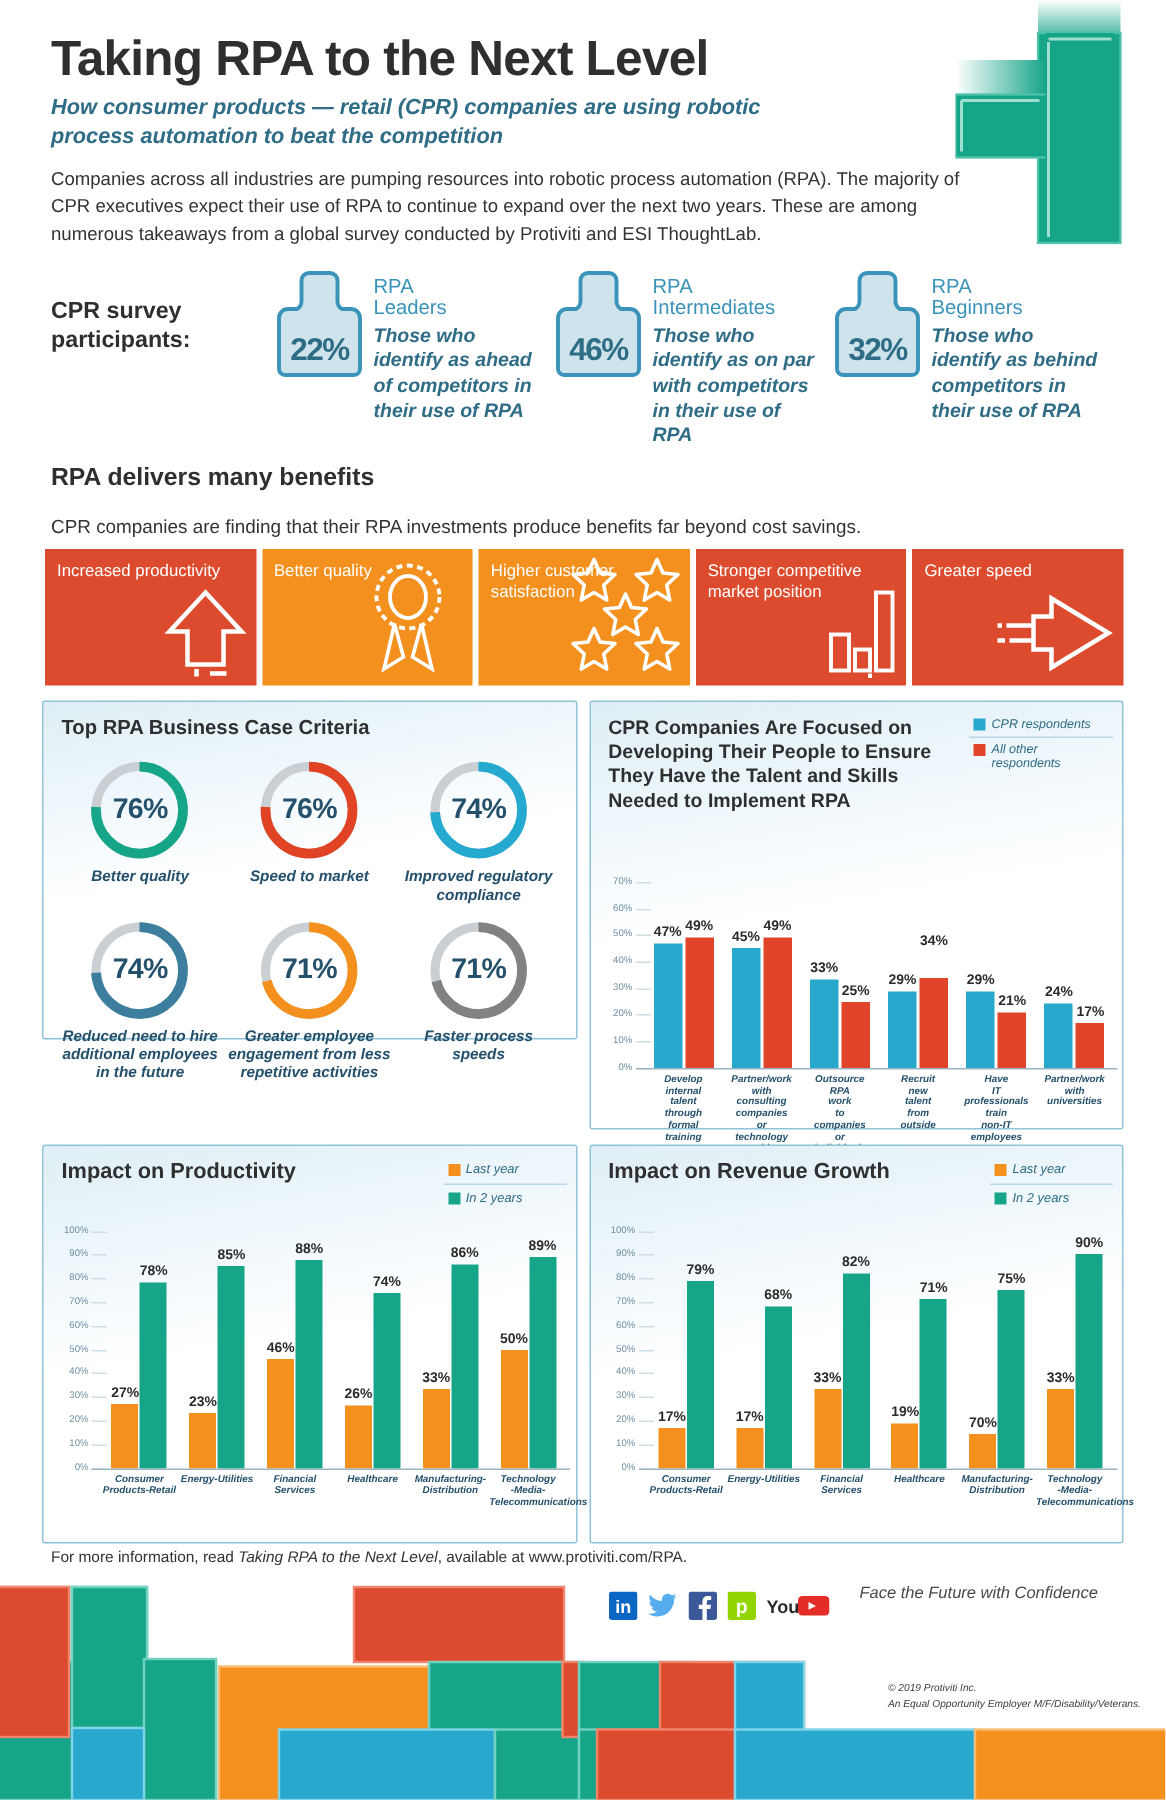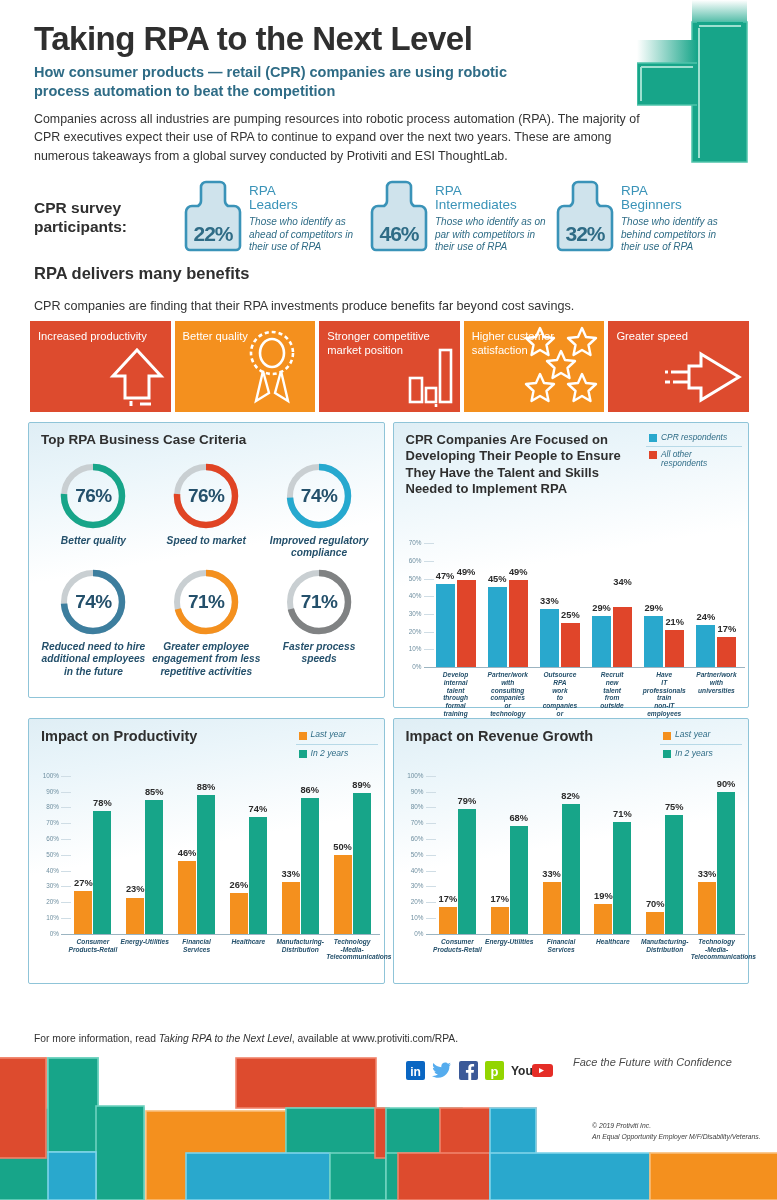--- a/index.html
+++ b/index.html
@@ -15,21 +15,21 @@
   
   .top-shape { position: absolute; top: 0; right: 0; width: 140px; height: 165px; }
 
   
   .header { padding: 22px 40px 0 34px; }
   .title {
     font-size: 33px; font-weight: bold; letter-spacing: -0.5px;
     color: #2f2f2f; line-height: 1.05;
   }
   .subtitle {
-    font-size: 14.5px; color: #2f6c86;
+    font-size: 14.5px; font-style: italic; color: #2f6c86;
     line-height: 1.35; margin-top: 6px; font-weight: 600;
     max-width: 520px;
   }
   .intro {
     font-size: 12.4px; line-height: 1.5; margin-top: 8px;
     color: #333; max-width: 625px;
   }
 
   
   .participants { display: flex; align-items: flex-start; padding: 14px 34px 0 34px; }
@@ -43,21 +43,21 @@
   .part-badge svg { position: absolute; top:0; left:0; }
   .part-pct {
     position: absolute; bottom: 6px; left: 0; width: 58px; text-align: center;
     font-size: 21px; font-weight: bold; color: #2f6c86;
     font-family: "Liberation Sans Narrow","Liberation Sans", sans-serif;
     letter-spacing: -1px;
   }
   .part-txt { padding-left: 7px; padding-top: 4px; }
   .part-title { font-size: 13.5px; color: #3a93b8; line-height: 1.08; font-weight: 400;}
   .part-desc {
-    font-size: 10px; font-style: italic; font-weight: normal;
+    font-size: 13px; font-style: italic; font-weight: bold;
     color: #2f6c86; line-height: 1.28; margin-top: 3px;
   }
 
   
   .benefits-head { padding: 10px 34px 0 34px; }
   .benefits-title { font-size: 16.5px; font-weight: bold; color: #2f2f2f; }
   .benefits-sub { font-size: 12.6px; color: #333; margin-top: 16px; }
   .benefit-row { display: flex; gap: 4px; margin: 8px 28px 0 30px; }
   .benefit {
     flex: 1; height: 91px; position: relative; padding: 9px 8px;
@@ -262,59 +262,59 @@
   <div class="benefit" style="background:#f4901e">
     <span>Better quality</span>
     <svg width="58" height="78" style="right:14px;top:6px" viewBox="0 0 58 78">
       <circle cx="29" cy="26" r="21" fill="none" stroke="#fff" stroke-width="2.6" stroke-dasharray="4 3"></circle>
       <ellipse cx="29" cy="26" rx="12" ry="14" fill="none" stroke="#fff" stroke-width="2.6"></ellipse>
       <path d="M20 44 L13 74 L26 66 Z" fill="none" stroke="#fff" stroke-width="2.4"></path>
       <path d="M38 44 L45 74 L32 66 Z" fill="none" stroke="#fff" stroke-width="2.4"></path>
     </svg>
   </div>
 
-  <div class="benefit" style="background:#dd4b2e">
-    <span>Stronger competitive market position</span>
-    <svg width="48" height="62" style="right:6px;bottom:4px" viewBox="0 0 48 62">
-      <rect x="4" y="32" width="12" height="24" fill="none" stroke="#fff" stroke-width="2.6"></rect>
-      <rect x="20" y="42" width="10" height="14" fill="none" stroke="#fff" stroke-width="2.6"></rect>
-      <rect x="34" y="4" width="11" height="52" fill="none" stroke="#fff" stroke-width="2.6"></rect>
-      <line x1="30" y1="58" x2="30" y2="61" stroke="#fff" stroke-width="2.6"></line>
-    </svg>
-  </div>
-
   <div class="benefit" style="background:#f4901e">
     <span>Higher customer satisfaction</span>
     <svg width="78" height="78" style="right:2px;top:4px" viewBox="0 0 78 78">
       <g fill="none" stroke="#fff" stroke-width="2.4" stroke-linejoin="round">
         <path d="M16 3 l4 9 10 1 -7.5 7 2 10 -8.5 -5 -8.5 5 2 -10 -7.5 -7 10 -1 z"></path>
         <path d="M58 3 l4 9 10 1 -7.5 7 2 10 -8.5 -5 -8.5 5 2 -10 -7.5 -7 10 -1 z"></path>
         <path d="M37 26 l4 9 10 1 -7.5 7 2 10 -8.5 -5 -8.5 5 2 -10 -7.5 -7 10 -1 z"></path>
         <path d="M16 49 l4 9 10 1 -7.5 7 2 10 -8.5 -5 -8.5 5 2 -10 -7.5 -7 10 -1 z"></path>
         <path d="M58 49 l4 9 10 1 -7.5 7 2 10 -8.5 -5 -8.5 5 2 -10 -7.5 -7 10 -1 z"></path>
       </g>
     </svg>
   </div>
 
   <div class="benefit" style="background:#dd4b2e">
+    <span>Stronger competitive market position</span>
+    <svg width="48" height="62" style="right:6px;bottom:4px" viewBox="0 0 48 62">
+      <rect x="4" y="32" width="12" height="24" fill="none" stroke="#fff" stroke-width="2.6"></rect>
+      <rect x="20" y="42" width="10" height="14" fill="none" stroke="#fff" stroke-width="2.6"></rect>
+      <rect x="34" y="4" width="11" height="52" fill="none" stroke="#fff" stroke-width="2.6"></rect>
+      <line x1="30" y1="58" x2="30" y2="61" stroke="#fff" stroke-width="2.6"></line>
+    </svg>
+  </div>
+
+  <div class="benefit" style="background:#dd4b2e">
     <span>Greater speed</span>
     <svg width="86" height="58" style="right:2px;bottom:6px" viewBox="0 0 86 58">
       <path d="M40 6 L78 29 L40 52 V40 H28 V18 H40 Z" fill="none" stroke="#fff" stroke-width="3"></path>
       <line x1="10" y1="24" x2="27" y2="24" stroke="#fff" stroke-width="3"></line>
       <line x1="4" y1="24" x2="7" y2="24" stroke="#fff" stroke-width="3"></line>
       <line x1="12" y1="34" x2="27" y2="34" stroke="#fff" stroke-width="3"></line>
       <line x1="4" y1="34" x2="9" y2="34" stroke="#fff" stroke-width="3"></line>
     </svg>
   </div>
 
 </div>
 
 <div class="panels">
 
-  <div class="panel" style="height:276px">
+  <div class="panel" style="height:226px">
     <div class="panel-title">Top RPA Business Case Criteria</div>
     <div class="donut-grid" id="donut-grid">
         <div class="donut-cell">
           <div class="donut-wrap"><svg width="70" height="70" viewBox="0 0 70 70">
               <circle cx="35" cy="35" r="29" fill="none" stroke="#c9cfd2" stroke-width="6"></circle>
               <circle cx="35" cy="35" r="29" fill="none" stroke="#17a589" stroke-width="6.5" stroke-linecap="butt" stroke-dasharray="138.48 182.21" transform="rotate(-90 35 35)"></circle>
             </svg><div class="donut-val">76%</div></div>
           <div class="donut-label">Better quality</div>
         </div>
         <div class="donut-cell">

